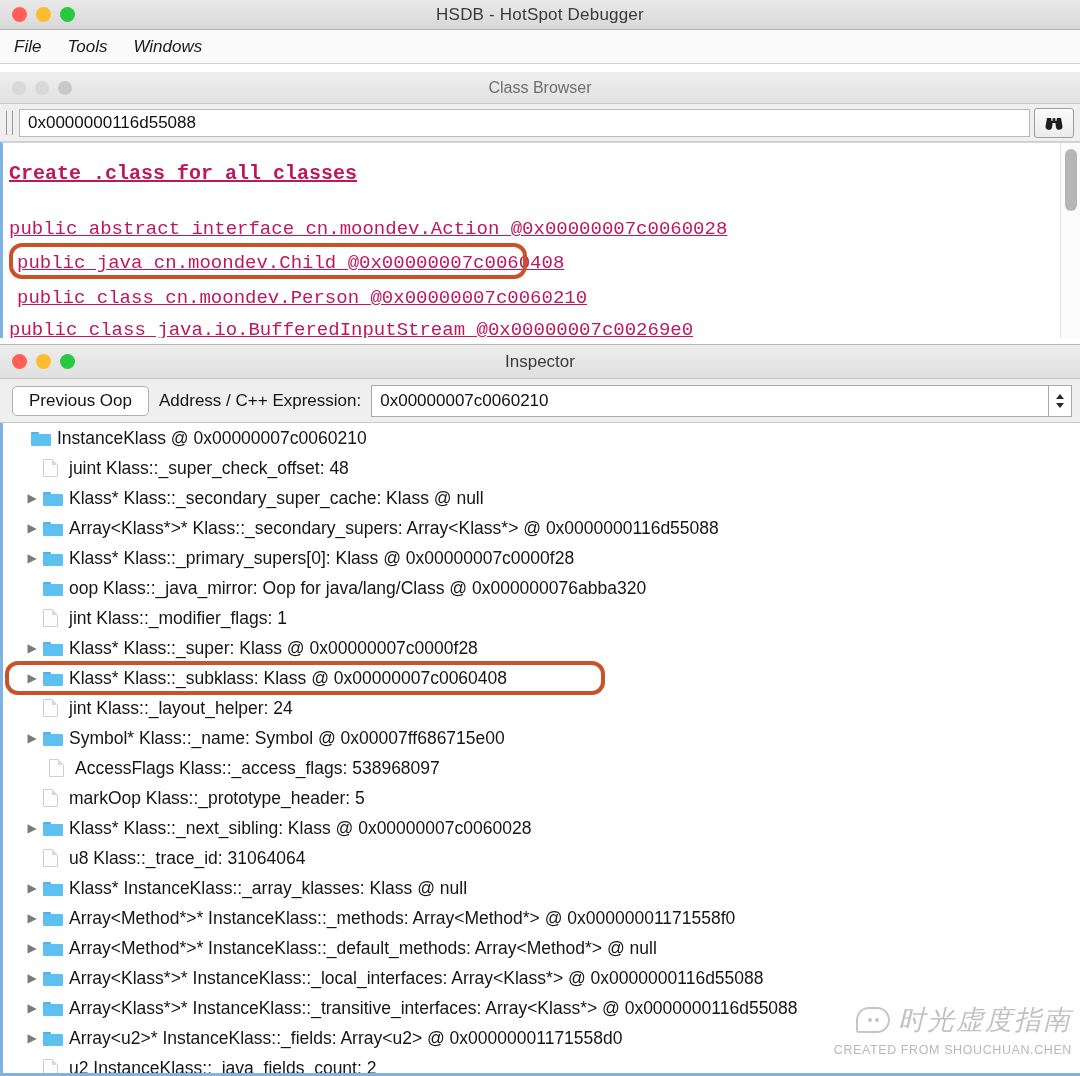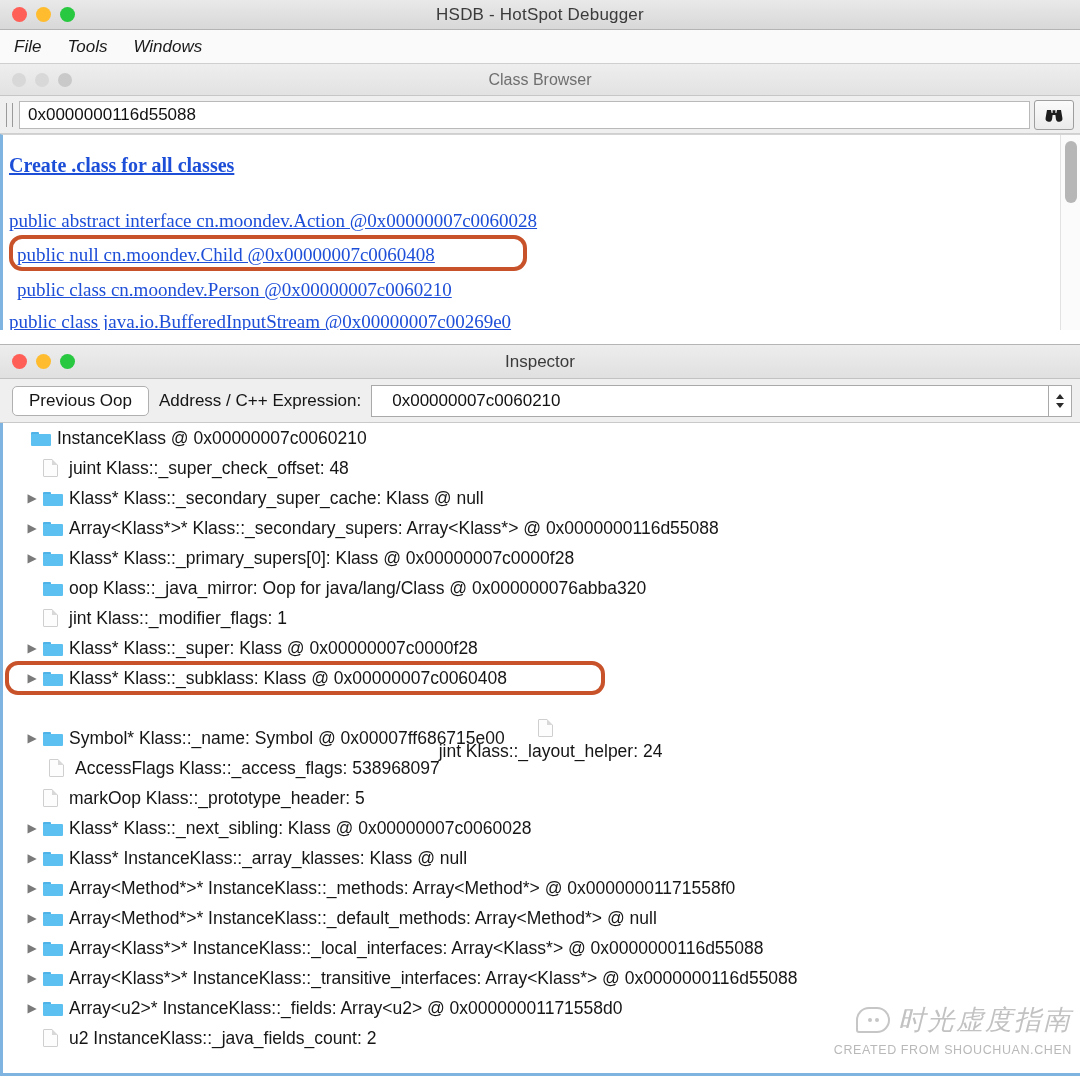--- a/index.html
+++ b/index.html
@@ -28,21 +28,21 @@
   }
 
   
   .menubar {
     height:34px; background:#fafafa; border-bottom:1px solid #cfcfcf;
     display:flex; align-items:center; padding-left:14px; gap:26px;
   }
   .menuitem { font-size:17px; color:#1a1a1a; cursor:default;font-style:italic; }
 
   
-  .cb-frame { background:#fff; }
+  .cb-frame { background:#fff;margin-top:8px; }
   .cb-titlebar {
     height:32px; background:linear-gradient(#eeeeee,#e2e2e2);
     border-bottom:1px solid #c6c6c6; position:relative; display:flex; align-items:center;
   }
   .cb-titlebar .traffic { gap:9px; margin-left:12px; }
   .cb-titlebar .dot { width:14px; height:14px; }
   .cb-title {
     position:absolute; left:0; right:0; text-align:center;
     font-size:16px; color:#6f6f6f;
   }
@@ -68,22 +68,22 @@
   .cb-list {
     position:relative; height:196px; background:#fff; border-top:1px solid #d4d4d4;
     border-left:3px solid #7fb3e0; overflow:hidden;
   }
   .cb-scroll { position:absolute; top:0; right:0; width:20px; height:100%;
      background:#fbfbfb; border-left:1px solid #e2e2e2; }
   .cb-thumb { position:absolute; top:6px; left:4px; width:12px; height:62px;
      border-radius:6px; background:#b6b6b6; }
   .cb-inner { padding:12px 0 0 6px; }
   .cb-link {
-    display:inline-block; font-family:Liberation Serif, serif;
-    font-size:19px; color:#1d4ed8; text-decoration:underline;
+    display:inline-block; font-family:Liberation Mono, monospace;
+    font-size:19px; color:#be185d; text-decoration:underline;
     margin:0 0 0 0; white-space:nowrap;
   }
   .cb-link.bold { font-weight:bold; font-size:20px; }
   .cb-row { height:26px; display:flex; align-items:center; position:relative; }
   .cb-row.first { height:36px; }
   .cb-row.gap { height:22px; }
   .hl-box {
     position:absolute; border:4px solid #c8522a; border-radius:13px;
     pointer-events:none;
   }
@@ -104,21 +104,21 @@
   .prev-btn {
     height:30px; padding:0 16px; background:#fff; border:1px solid #b0b0b0;
     border-radius:5px; font-size:17px; color:#151515;
     display:flex; align-items:center; margin-left:8px;
   }
   .addr-label { font-size:17px; color:#151515; }
   .addr-wrap { flex:1; display:flex; height:32px; margin-right:4px; }
   .addr-input {
     flex:1; height:32px; border:1px solid #a9a9a9; border-right:none; background:#fff;
     font-family:"Liberation Sans", sans-serif; font-size:17px; color:#111;
-    padding:0 20px; outline:none;
+    padding:0 8px; outline:none;
   }
   .stepper {
     width:24px; height:32px; background:#fff; border:1px solid #a9a9a9;
     display:flex; flex-direction:column; align-items:center; justify-content:center;
     color:#333;
   }
 
   
   .tree {
     position:relative; height:654px; background:#fff; overflow:hidden;
@@ -201,21 +201,21 @@
     <div class="cb-list">
       <div class="cb-inner">
         <div class="cb-row first">
           <a class="cb-link bold">Create .class for all classes</a>
         </div>
         <div class="cb-row gap"></div>
         <div class="cb-row" style="height:32px">
           <a class="cb-link">public abstract interface cn.moondev.Action @0x00000007c0060028</a>
         </div>
         <div class="cb-row" style="height:36px">
-          <a class="cb-link" style="margin-left:8px">public null cn.moondev.Child @0x00000007c0060408</a>
+          <a class="cb-link" style="margin-left:8px">public java cn.moondev.Child @0x00000007c0060408</a>
           <span class="hl-box" style="left:0px; top:-2px; width:518px; height:36px;"></span>
         </div>
         <div class="cb-row" style="height:34px">
           <a class="cb-link" style="margin-left:8px">public class cn.moondev.Person @0x00000007c0060210</a>
         </div>
         <div class="cb-row" style="height:30px">
           <a class="cb-link">public class java.io.BufferedInputStream @0x00000007c00269e0</a>
         </div>
       </div>
       <div class="cb-scroll">
@@ -307,21 +307,21 @@
           <span class="tlabel">Klass* Klass::_super: Klass @ 0x00000007c0000f28</span>
         </div>
         <div class="trow" style="padding-left: 18px;">
           <span class="twist">▶</span>
           <span class="ico">
             <span class="folder"></span>
           </span>
           <span class="tlabel">Klass* Klass::_subklass: Klass @ 0x00000007c0060408</span>
           <span class="hl-box" style="left: 2px; top: -2px; width: 600px; height: 34px;"></span>
         </div>
-        <div class="trow" style="padding-left: 18px; flex-direction: column;">
+        <div class="trow" style="padding-left: 18px;">
           <span class="twist empty"></span>
           <span class="ico">
             <span class="doc"></span>
           </span>
           <span class="tlabel">jint Klass::_layout_helper: 24</span>
         </div>
         <div class="trow" style="padding-left: 18px;">
           <span class="twist">▶</span>
           <span class="ico">
             <span class="folder"></span>
@@ -341,20 +341,27 @@
             <span class="doc"></span>
           </span>
           <span class="tlabel">markOop Klass::_prototype_header: 5</span>
         </div>
         <div class="trow" style="padding-left: 18px;">
           <span class="twist">▶</span>
           <span class="ico">
             <span class="folder"></span>
           </span>
           <span class="tlabel">Klass* Klass::_next_sibling: Klass @ 0x00000007c0060028</span>
+        </div>
+        <div class="trow" style="padding-left: 18px;">
+          <span class="twist empty"></span>
+          <span class="ico">
+            <span class="doc"></span>
+          </span>
+          <span class="tlabel">u8 Klass::_trace_id: 31064064</span>
         </div>
         <div class="trow" style="padding-left: 18px;">
           <span class="twist">▶</span>
           <span class="ico">
             <span class="folder"></span>
           </span>
           <span class="tlabel">Klass* InstanceKlass::_array_klasses: Klass @ null</span>
         </div>
         <div class="trow" style="padding-left: 18px;">
           <span class="twist">▶</span>

